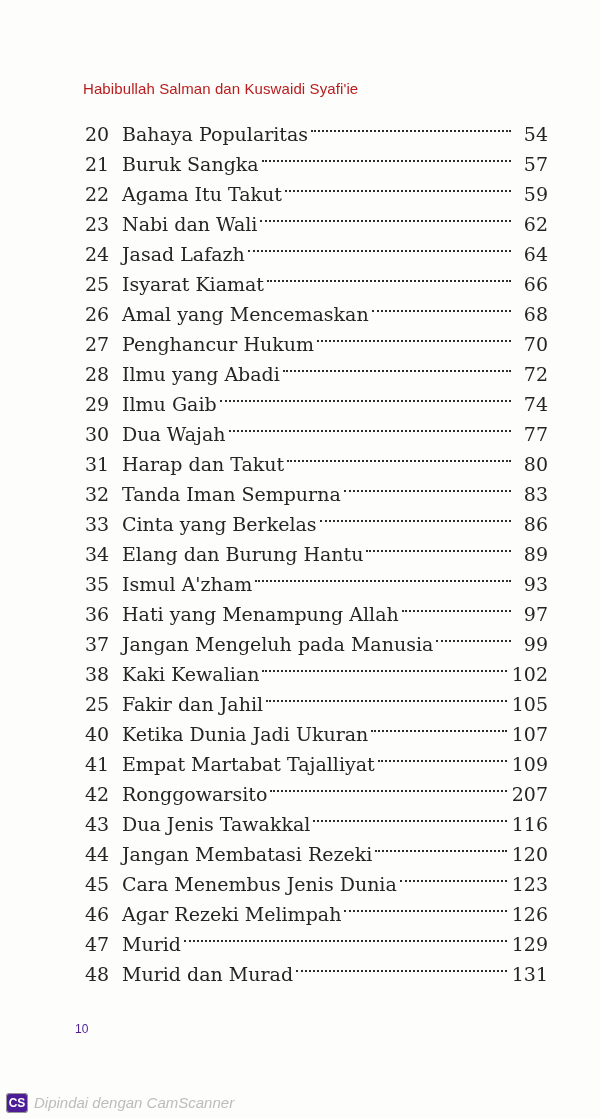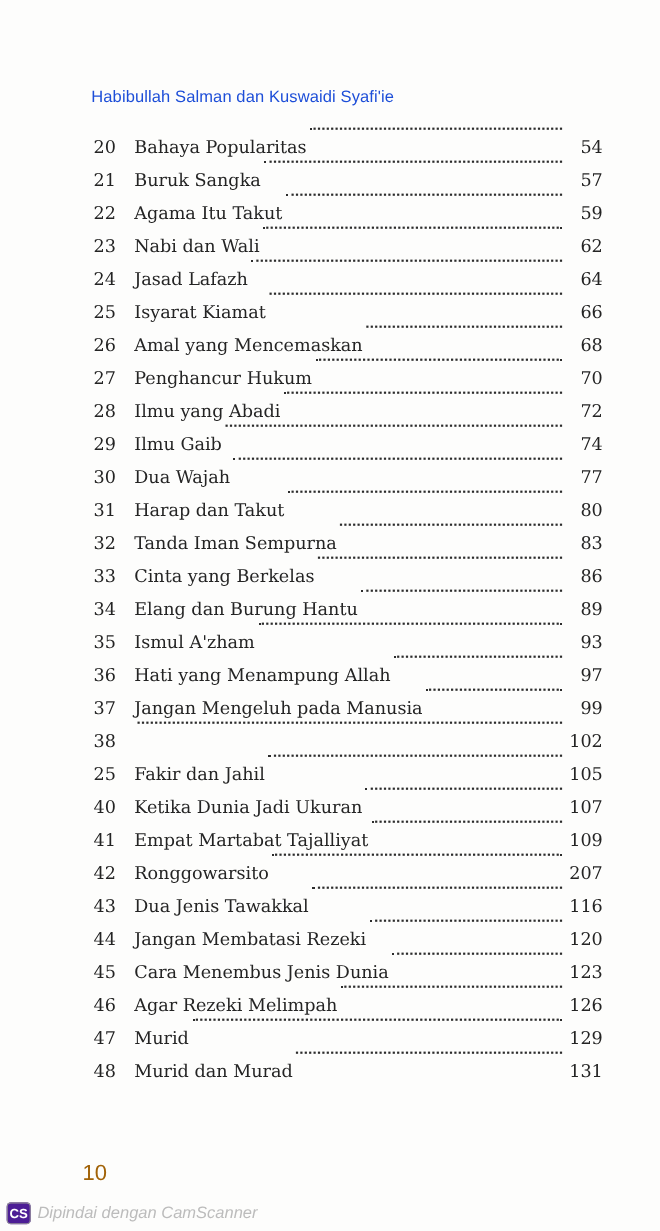--- a/index.html
+++ b/index.html
@@ -17,34 +17,34 @@
     font-family: "DejaVu Serif", "Liberation Serif", serif;
     color: #242424;
   }
   .running-header {
     position: absolute;
     left: 83px;
     top: 80px;
     font-family: "Liberation Sans", "DejaVu Sans", sans-serif;
     font-size: 15px;
     letter-spacing: 0.1px;
-    color: #1d4ed8;
+    color: #b91c1c;
   }
   .toc {
     position: absolute;
     left: 85px;
     right: 52px;
     top: 119px;
   }
   .toc-row {
     display: flex;
-    align-items: flex-start;
+    align-items: center;
     height: 30px;
     line-height: 30px;
-    font-size: 16px;
+    font-size: 19px;
     white-space: nowrap;
   }
   .toc-no {
     flex: 0 0 37px;
   }
   .toc-title {
     flex: 0 0 auto;
   }
   .leader {
     flex: 1 1 auto;
@@ -55,24 +55,24 @@
     min-width: 12px;
   }
   .toc-pg {
     flex: 0 0 auto;
     min-width: 32px;
     text-align: right;
   }
   .folio {
     position: absolute;
     left: 75px;
-    top: 1056px;
+    top: 1022px;
     font-family: "Liberation Sans", "DejaVu Sans", sans-serif;
-    font-size: 20px;
-    color: #a16207;
+    font-size: 12px;
+    color: #4c1d95;
   }
   .scan-footer {
     position: absolute;
     left: 0;
     bottom: 0;
     width: 100%;
     height: 29px;
     background: #fdfdfc;
   }
   .cs-badge {
@@ -230,20 +230,21 @@
 
     <div class="toc-row">
       <span class="toc-no">37</span>
       <span class="toc-title">Jangan Mengeluh pada Manusia</span>
       <span class="leader"></span>
       <span class="toc-pg">99</span>
     </div>
 
     <div class="toc-row">
       <span class="toc-no">38</span>
+      <span class="toc-title">Kaki Kewalian</span>
       <span class="leader"></span>
       <span class="toc-pg">102</span>
     </div>
 
     <div class="toc-row">
       <span class="toc-no">25</span>
       <span class="toc-title">Fakir dan Jahil</span>
       <span class="leader"></span>
       <span class="toc-pg">105</span>
     </div>

